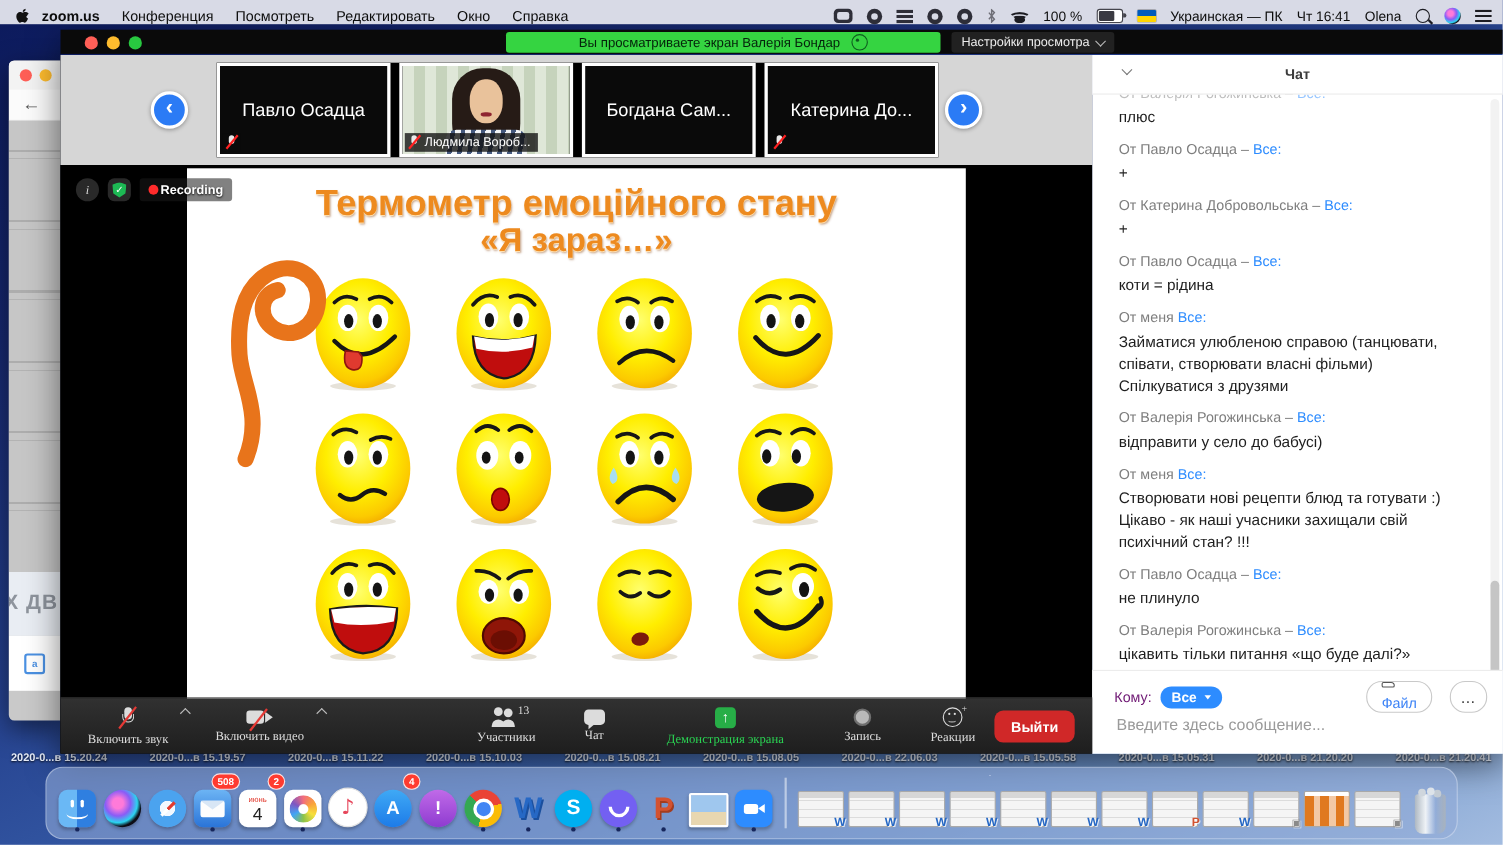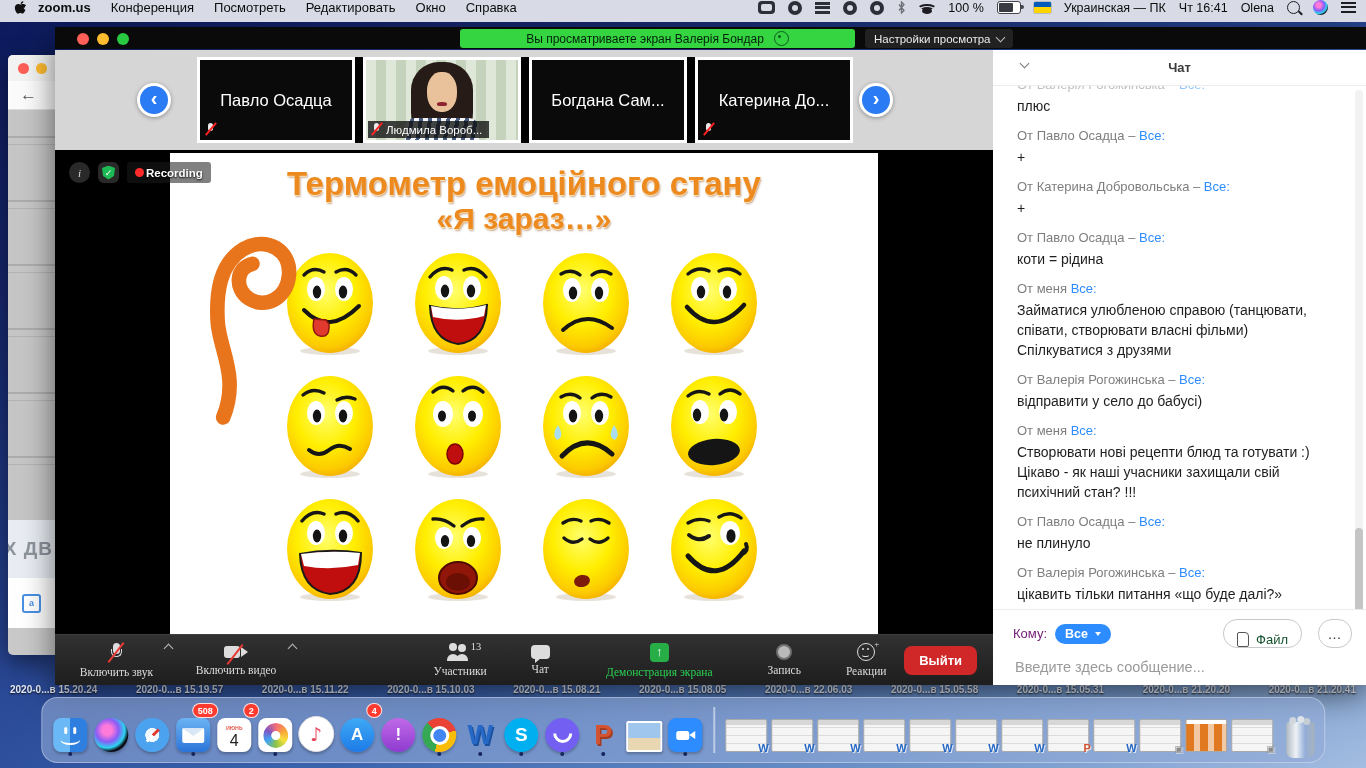--- a/index.html
+++ b/index.html
@@ -7,21 +7,21 @@
   .desktop{position:fixed;inset:0;
     background:
       radial-gradient(1px 1px at 120px 380px,#cfe0ff 50%,transparent 51%),
       radial-gradient(1px 1px at 60px 200px,#bcd2f5 50%,transparent 51%),
       radial-gradient(2px 2px at 400px 720px,#e8f0ff 50%,transparent 51%),
       radial-gradient(1px 1px at 900px 705px,#dce8ff 50%,transparent 51%),
       radial-gradient(1px 1px at 1300px 700px,#dce8ff 50%,transparent 51%),
       linear-gradient(155deg,#0c1a5c 0%,#17286f 22%,#25418e 45%,#3a62ad 65%,#6d93c8 84%,#a3bce0 100%);}
   
   .menubar{position:absolute;top:0;left:0;right:0;height:22px;background:#d8dae6;display:flex;
-    align-items:flex-start;padding:0 10px;font-size:13px;color:#0d0d0d;z-index:50;}
+    align-items:flex-end;padding:0 10px;font-size:13px;color:#0d0d0d;z-index:50;}
   .mb-left{display:flex;align-items:center;gap:0;}
   .mb-apple{width:20px;display:flex;justify-content:center;}
   .mb-item{padding:0 10px;white-space:nowrap;}
   .mb-item:first-of-type{font-weight:bold;padding-left:8px;}
   .mb-right{margin-left:auto;display:flex;align-items:center;gap:13px;}
   .mi{display:inline-flex;align-items:center;justify-content:center;}
   .mi-chip{width:17px;height:13px;background:#2e2e38;border-radius:4px;position:relative;}
   .mi-chip.round{border-radius:50%;width:14px;height:14px;}
   .mi-chip::after{content:"";position:absolute;inset:3px;background:#d8dae6;border-radius:2px;}
   .mi-chip.round::after{border-radius:50%;inset:4px;}
@@ -178,26 +178,26 @@
   .m-text{font-size:14px;color:#1e1e1e;line-height:20px;margin-top:3px;white-space:pre-line;}
   .chat-track{position:absolute;right:3px;top:40px;bottom:140px;width:8px;background:#f2f2f2;border-radius:4px;z-index:2;}
   .chat-thumbb{position:absolute;right:3px;top:478px;height:92px;width:8px;background:#c5c5c5;border-radius:4px;z-index:3;}
   .chat-footer{position:absolute;left:0;right:0;bottom:0;height:76px;background:#fff;border-top:1px solid #ececec;
      padding:9px 14px 0 20px;box-sizing:border-box;z-index:3;}
   .cf-row1{display:flex;align-items:center;gap:8px;}
   .cf-to{font-size:13px;color:#701a75;}
   .cf-pill{background:#2d8cff;color:#fff;border-radius:12px;font-size:12.5px;font-weight:bold;padding:3px 10px;
      display:flex;align-items:center;gap:7px;}
   .cf-pill .tri{border-top:4px solid #fff;border-left:3.5px solid transparent;border-right:3.5px solid transparent;}
-  .cf-file{margin-left:auto;height:27px;border:1px solid #c9c9c9;border-radius:14px;display:flex;align-items:flex-end;
-     gap:7px;padding:0 13px;font-size:13px;color:#14532d;}
+  .cf-file{margin-left:auto;height:27px;border:1px solid #c9c9c9;border-radius:14px;display:flex;align-items:flex-start;
+     gap:7px;padding:0 13px;font-size:13px;color:#3b82f6;flex-direction:column;}
   .cf-doc{width:10px;height:13px;border:1.4px solid #555;border-radius:2px 4px 2px 2px;}
   .cf-more{width:32px;height:27px;border:1px solid #c9c9c9;border-radius:14px;display:flex;align-items:center;
      justify-content:center;font-size:14px;color:#333;margin-left:8px;letter-spacing:1px;}
-  .cf-input{border:none;outline:none;width:96%;margin-top:10px;font-size:14.5px;color:#333;
+  .cf-input{border:none;outline:none;width:96%;margin-top:3px;font-size:14.5px;color:#333;
      font-family:"Liberation Sans",sans-serif;}
   .cf-input::placeholder{color:#9a9a9a;}
   
   .files{position:absolute;left:0;right:0;top:684px;display:flex;justify-content:space-between;padding:0 10px;z-index:8;}
   .file-label{font-size:10px;font-weight:bold;color:#e6ecf8;text-shadow:0 1px 2px rgba(0,0,0,.85);white-space:nowrap;}
   
   .dock{position:absolute;bottom:5px;left:50%;transform:translateX(-50%);height:56px;
      background:rgba(145,170,215,.6);border:1px solid rgba(255,255,255,.35);border-radius:16px;
      display:flex;align-items:center;padding:4px 10px;gap:5px;z-index:20;}
   .dk{position:relative;width:36px;height:44px;display:flex;align-items:flex-end;justify-content:center;}

